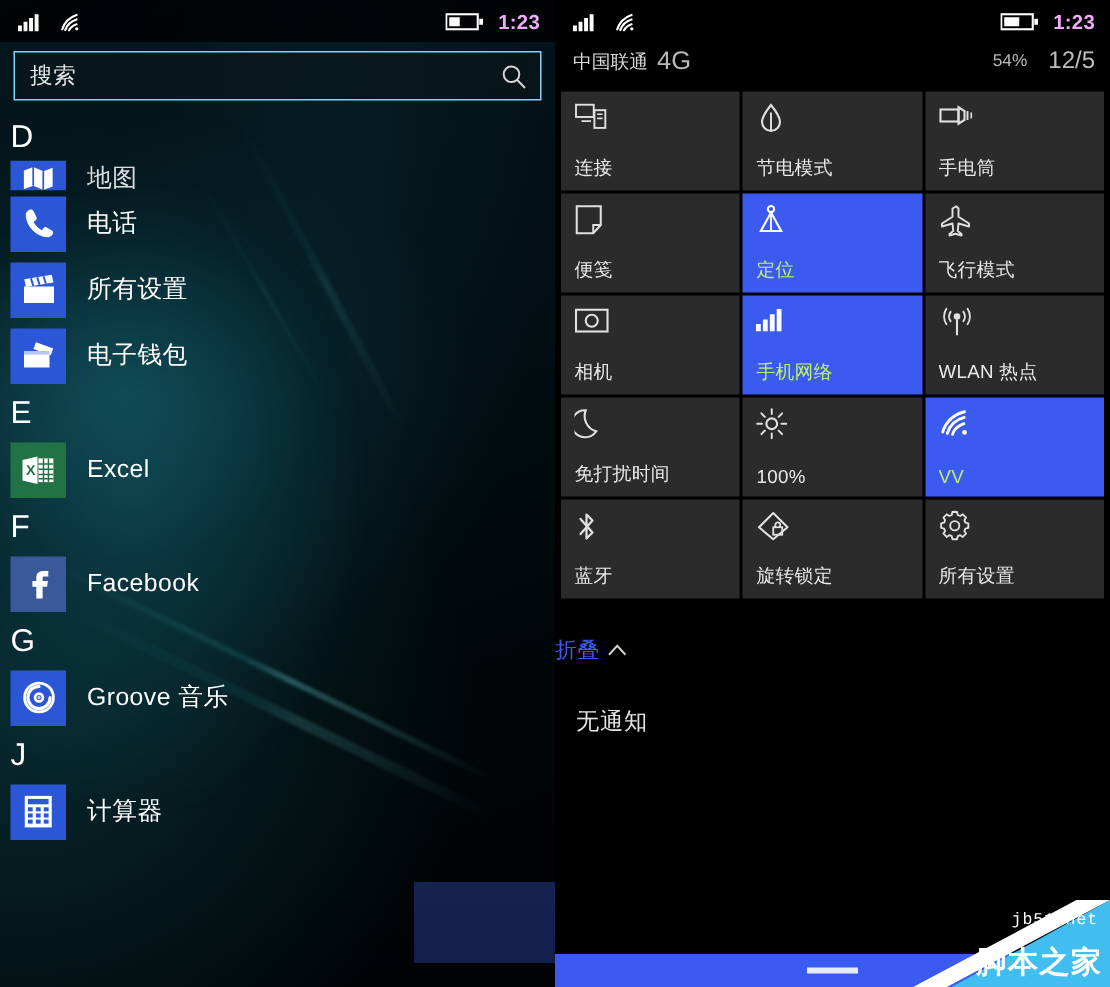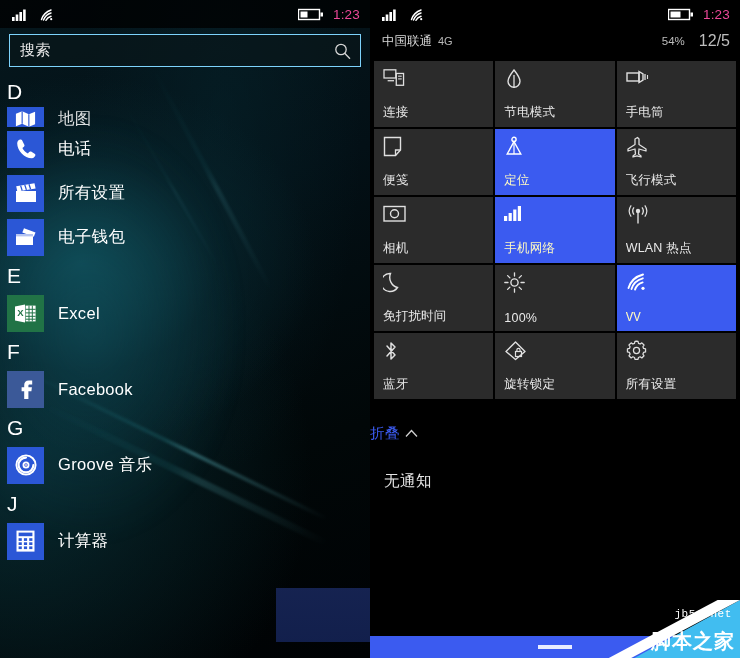--- a/index.html
+++ b/index.html
@@ -51,21 +51,21 @@
   .statusbar-left {
     position: relative; z-index: 4;
     height: 28px;
     display: flex; align-items: center;
     padding: 0 10px 0 12px;
     color: #ffffff;
     background: rgba(0,0,0,0.78);
   }
   .sb-icons { display: flex; align-items: center; gap: 9px; }
   .sb-spacer { flex: 1; }
-  .sb-time { font-size: 13.5px; letter-spacing: .2px; color: #ec4899; }
+  .sb-time { font-size: 13.5px; letter-spacing: .2px; color: #f0abfc; font-weight: bold; }
   .sb-batt { margin-right: 9px; display:flex; align-items:center; }
 
   
   .search-wrap { position: relative; z-index: 4; padding: 6px 9px 8px 9px; }
   .search-box {
     position: relative;
     height: 33px;
     border: 1px solid #7dd3fc;
     background: rgba(10,22,26,0.62);
     display: flex; align-items: center;
@@ -121,21 +121,21 @@
     padding: 0 10px 0 12px; color: #fff;
     background: #000;
   }
   .carrier-row {
     height: 26px;
     display: flex; align-items: center;
     padding: 0 10px 0 12px;
     color: #c9c9c9; font-size: 12px;
   }
   .carrier-name { font-size: 12.5px; color: #dadada; }
-  .carrier-net { font-size: 11px; color: #b8b8b8; margin-left: 6px; }
+  .carrier-net { font-size: 17px; color: #b8b8b8; margin-left: 6px; }
   .carrier-spacer { flex: 1; }
   .batt-pct { font-size: 11.5px; color: #bdbdbd; margin-right: 14px; }
   .date-txt { font-size: 16px; color: #bdbdbd; }
 
   
   .qa-grid {
     display: grid;
     grid-template-columns: repeat(3, 1fr);
     gap: 2px;
     padding: 7px 4px 13px 4px;
@@ -147,21 +147,21 @@
     padding: 7px 8px 6px 9px;
     display: flex; flex-direction: column; justify-content: space-between;
   }
   .qa-tile.on { background: #3b5bf0; }
   .qa-icon { height: 26px; display: flex; align-items: flex-start; }
   .qa-label {
     font-size: 12.5px; color: #e9e9e9;
     white-space: nowrap; letter-spacing: .2px;
     overflow: hidden; text-overflow: clip;
   }
-  .qa-tile.on .qa-label { color: #fef9c3; font-family: Liberation Mono, monospace; }
+  .qa-tile.on .qa-label { color: #bef264; }
 
   
   .collapse-row {
     display: flex; justify-content: flex-start; align-items: center;
     padding: 12px 14px 6px 0;
     gap: 5px;
   }
   .collapse-label { color: #3b5bf0; font-size: 14.5px; letter-spacing: .5px; }
   .collapse-chevron { color: #cfcfcf; font-size: 12px; line-height: 1; }
 

